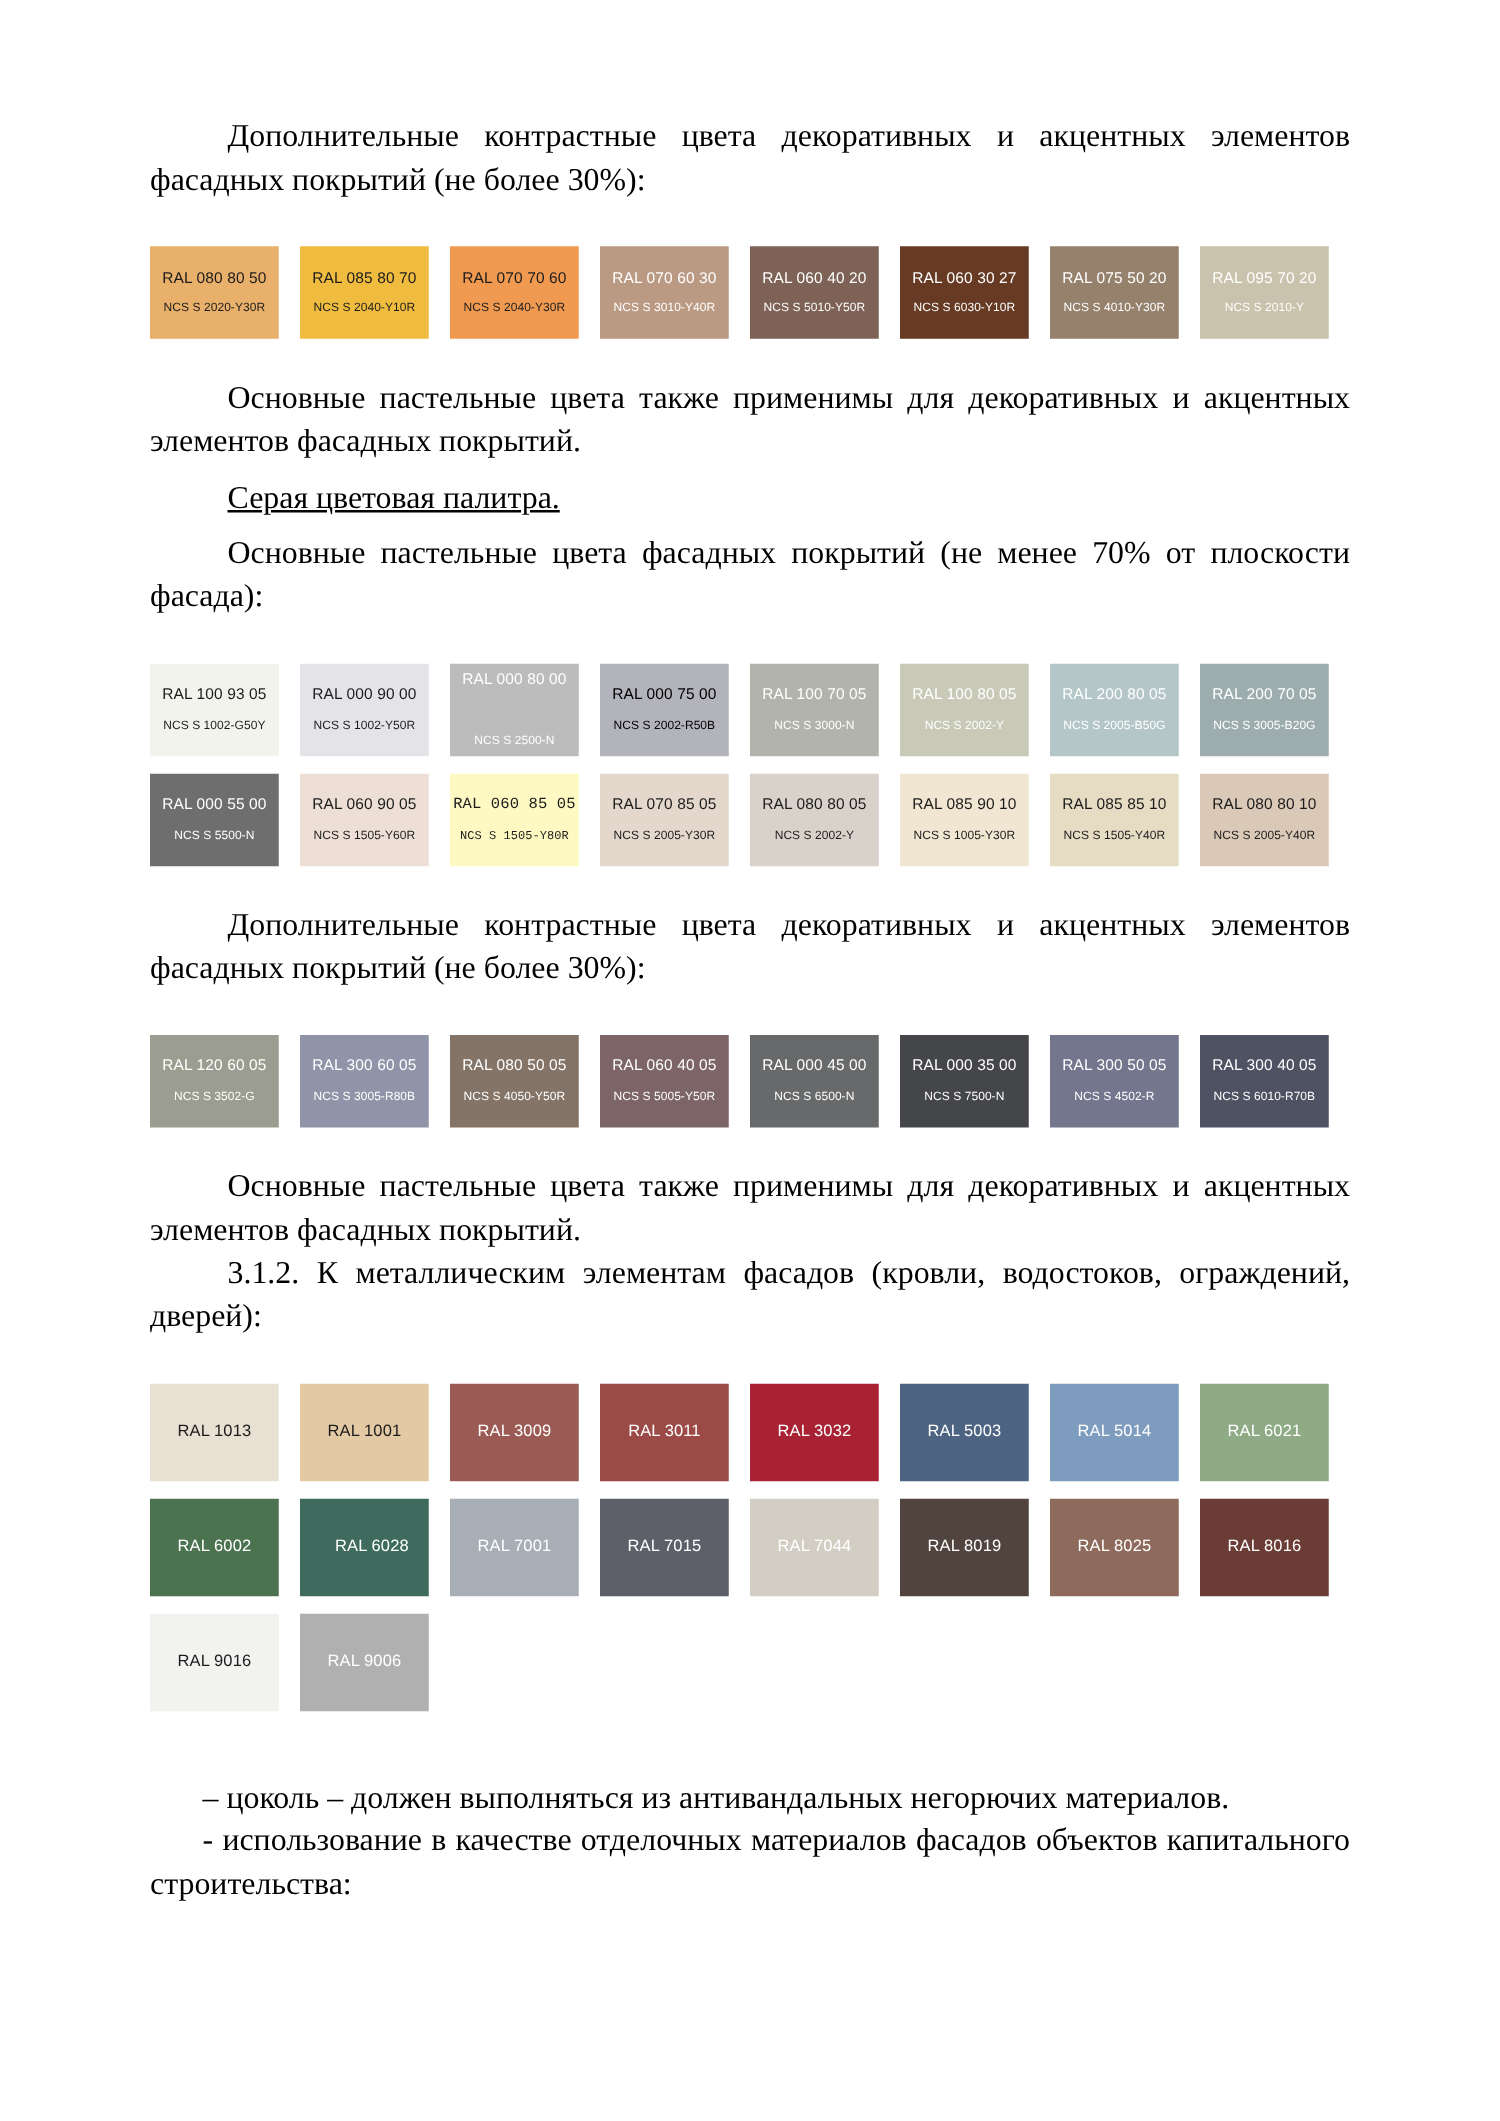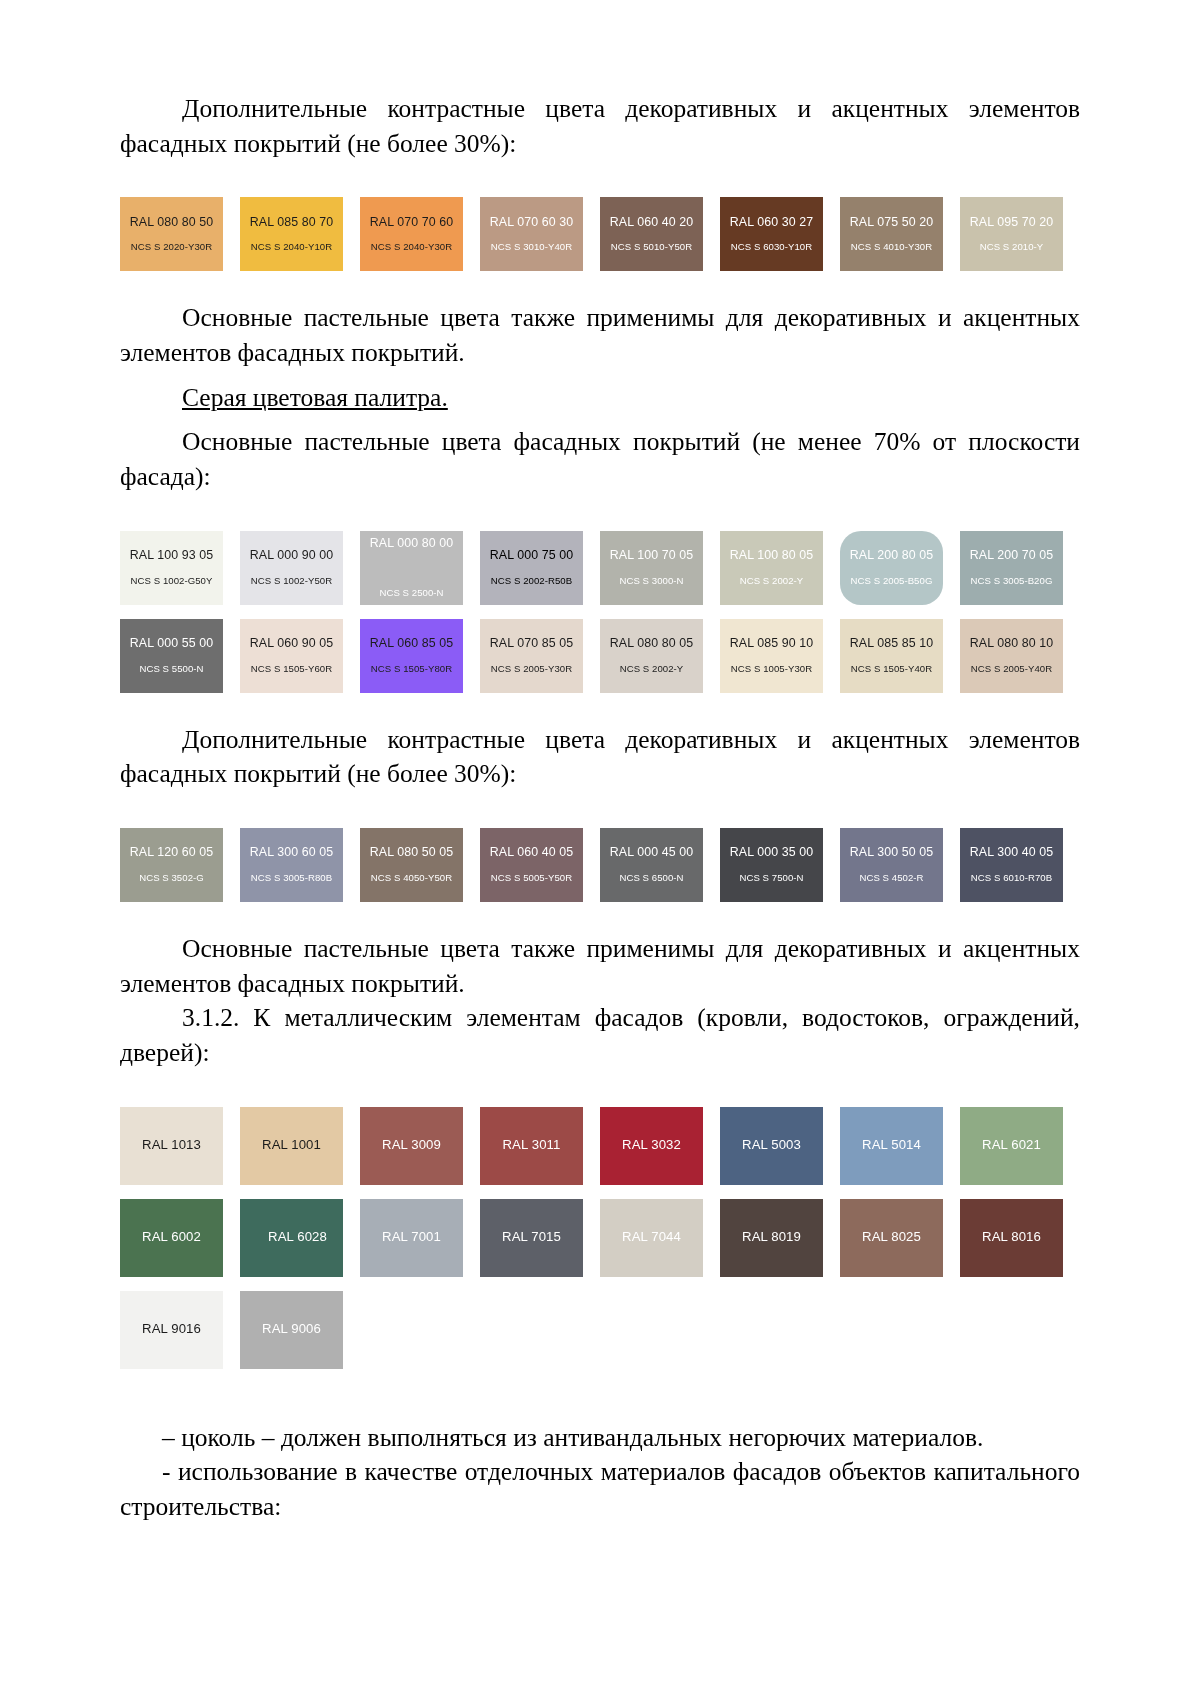--- a/index.html
+++ b/index.html
@@ -172,39 +172,39 @@
           <span class="ncs">NCS S 2002-R50B</span>
         </div>
         <div class="swatch" style="background: rgb(178, 179, 171); color: rgb(255, 255, 255);">
           <span class="ral">RAL 100 70 05</span>
           <span class="ncs">NCS S 3000-N</span>
         </div>
         <div class="swatch" style="background: rgb(201, 201, 184); color: rgb(255, 255, 255);">
           <span class="ral">RAL 100 80 05</span>
           <span class="ncs">NCS S 2002-Y</span>
         </div>
-        <div class="swatch" style="background: rgb(180, 198, 199); color: rgb(255, 255, 255); border-radius: 21px;">
+        <div class="swatch" style="background: rgb(180, 198, 199); color: rgb(255, 255, 255);">
           <span class="ral">RAL 200 80 05</span>
           <span class="ncs">NCS S 2005-B50G</span>
         </div>
         <div class="swatch" style="background: rgb(157, 173, 174); color: rgb(255, 255, 255);">
           <span class="ral">RAL 200 70 05</span>
           <span class="ncs">NCS S 3005-B20G</span>
         </div>
       </div>
     <div class="swatch-row">
         <div class="swatch" style="background: rgb(110, 110, 110); color: rgb(255, 255, 255);">
           <span class="ral">RAL 000 55 00</span>
           <span class="ncs">NCS S 5500-N</span>
         </div>
         <div class="swatch" style="background: rgb(237, 223, 213); color: rgb(28, 28, 28);">
           <span class="ral">RAL 060 90 05</span>
           <span class="ncs">NCS S 1505-Y60R</span>
         </div>
-        <div class="swatch" style="background: #8b5cf6; color: rgb(28, 28, 28);">
+        <div class="swatch" style="background: #fef9c3; color: rgb(28, 28, 28); font-family: Liberation Mono, monospace;">
           <span class="ral">RAL 060 85 05</span>
           <span class="ncs">NCS S 1505-Y80R</span>
         </div>
         <div class="swatch" style="background: rgb(228, 216, 205); color: rgb(28, 28, 28);">
           <span class="ral">RAL 070 85 05</span>
           <span class="ncs">NCS S 2005-Y30R</span>
         </div>
         <div class="swatch" style="background: rgb(217, 210, 202); color: rgb(28, 28, 28);">
           <span class="ral">RAL 080 80 05</span>
           <span class="ncs">NCS S 2002-Y</span>

